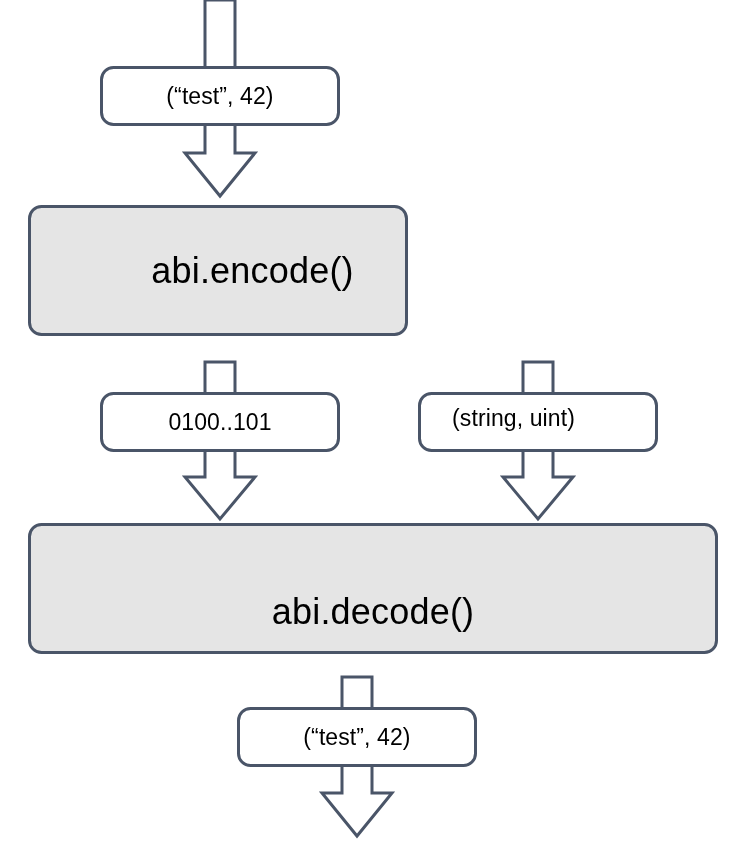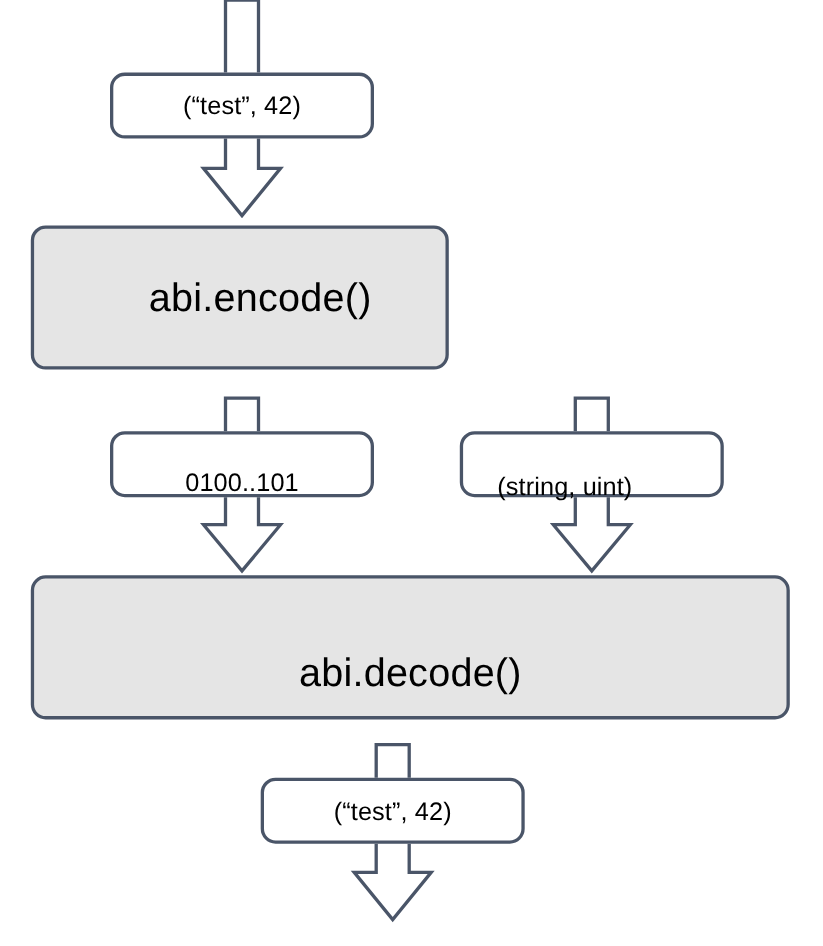--- a/index.html
+++ b/index.html
@@ -68,20 +68,20 @@
         <rect x="29.5" y="206.5" width="377" height="128" rx="12" ry="12" fill="#e5e5e5" stroke="#4a5568" stroke-width="3"></rect>
         <rect x="101.5" y="393.5" width="237" height="57" rx="12" ry="12" fill="#ffffff" stroke="#4a5568" stroke-width="3"></rect>
         <rect x="419.5" y="393.5" width="237" height="57" rx="12" ry="12" fill="#ffffff" stroke="#4a5568" stroke-width="3"></rect>
         <rect x="29.5" y="524.5" width="687" height="128" rx="12" ry="12" fill="#e5e5e5" stroke="#4a5568" stroke-width="3"></rect>
         <rect x="238.5" y="708.5" width="237" height="57" rx="12" ry="12" fill="#ffffff" stroke="#4a5568" stroke-width="3"></rect>
       </g>
   </svg>
 
   <div id="labels">
       <div class="node-label label-small" style="left: 100px; top: 66px; width: 240px; height: 60px;">(“test”, 42)</div>
-      <div class="node-label label-large" style="left: 12px; top: 205px; width: 449px; height: 131px;">abi.encode()</div>
-      <div class="node-label label-small" style="left: 100px; top: 408px; width: 240px; height: 60px;">0100..101</div>
-      <div class="node-label label-small" style="left: 418px; top: 412px; width: 191px; height: 60px;">(string, uint)</div>
+      <div class="node-label label-large" style="left: 28px; top: 205px; width: 449px; height: 131px;">abi.encode()</div>
+      <div class="node-label label-small" style="left: 100px; top: 392px; width: 240px; height: 60px;">0100..101</div>
+      <div class="node-label label-small" style="left: 418px; top: 388px; width: 191px; height: 60px;">(string, uint)</div>
       <div class="node-label label-large" style="left: 28px; top: 546px; width: 690px; height: 131px;">abi.decode()</div>
       <div class="node-label label-small" style="left: 237px; top: 707px; width: 240px; height: 60px;">(“test”, 42)</div>
     </div>
 
 </div>
 
 </body></html>

